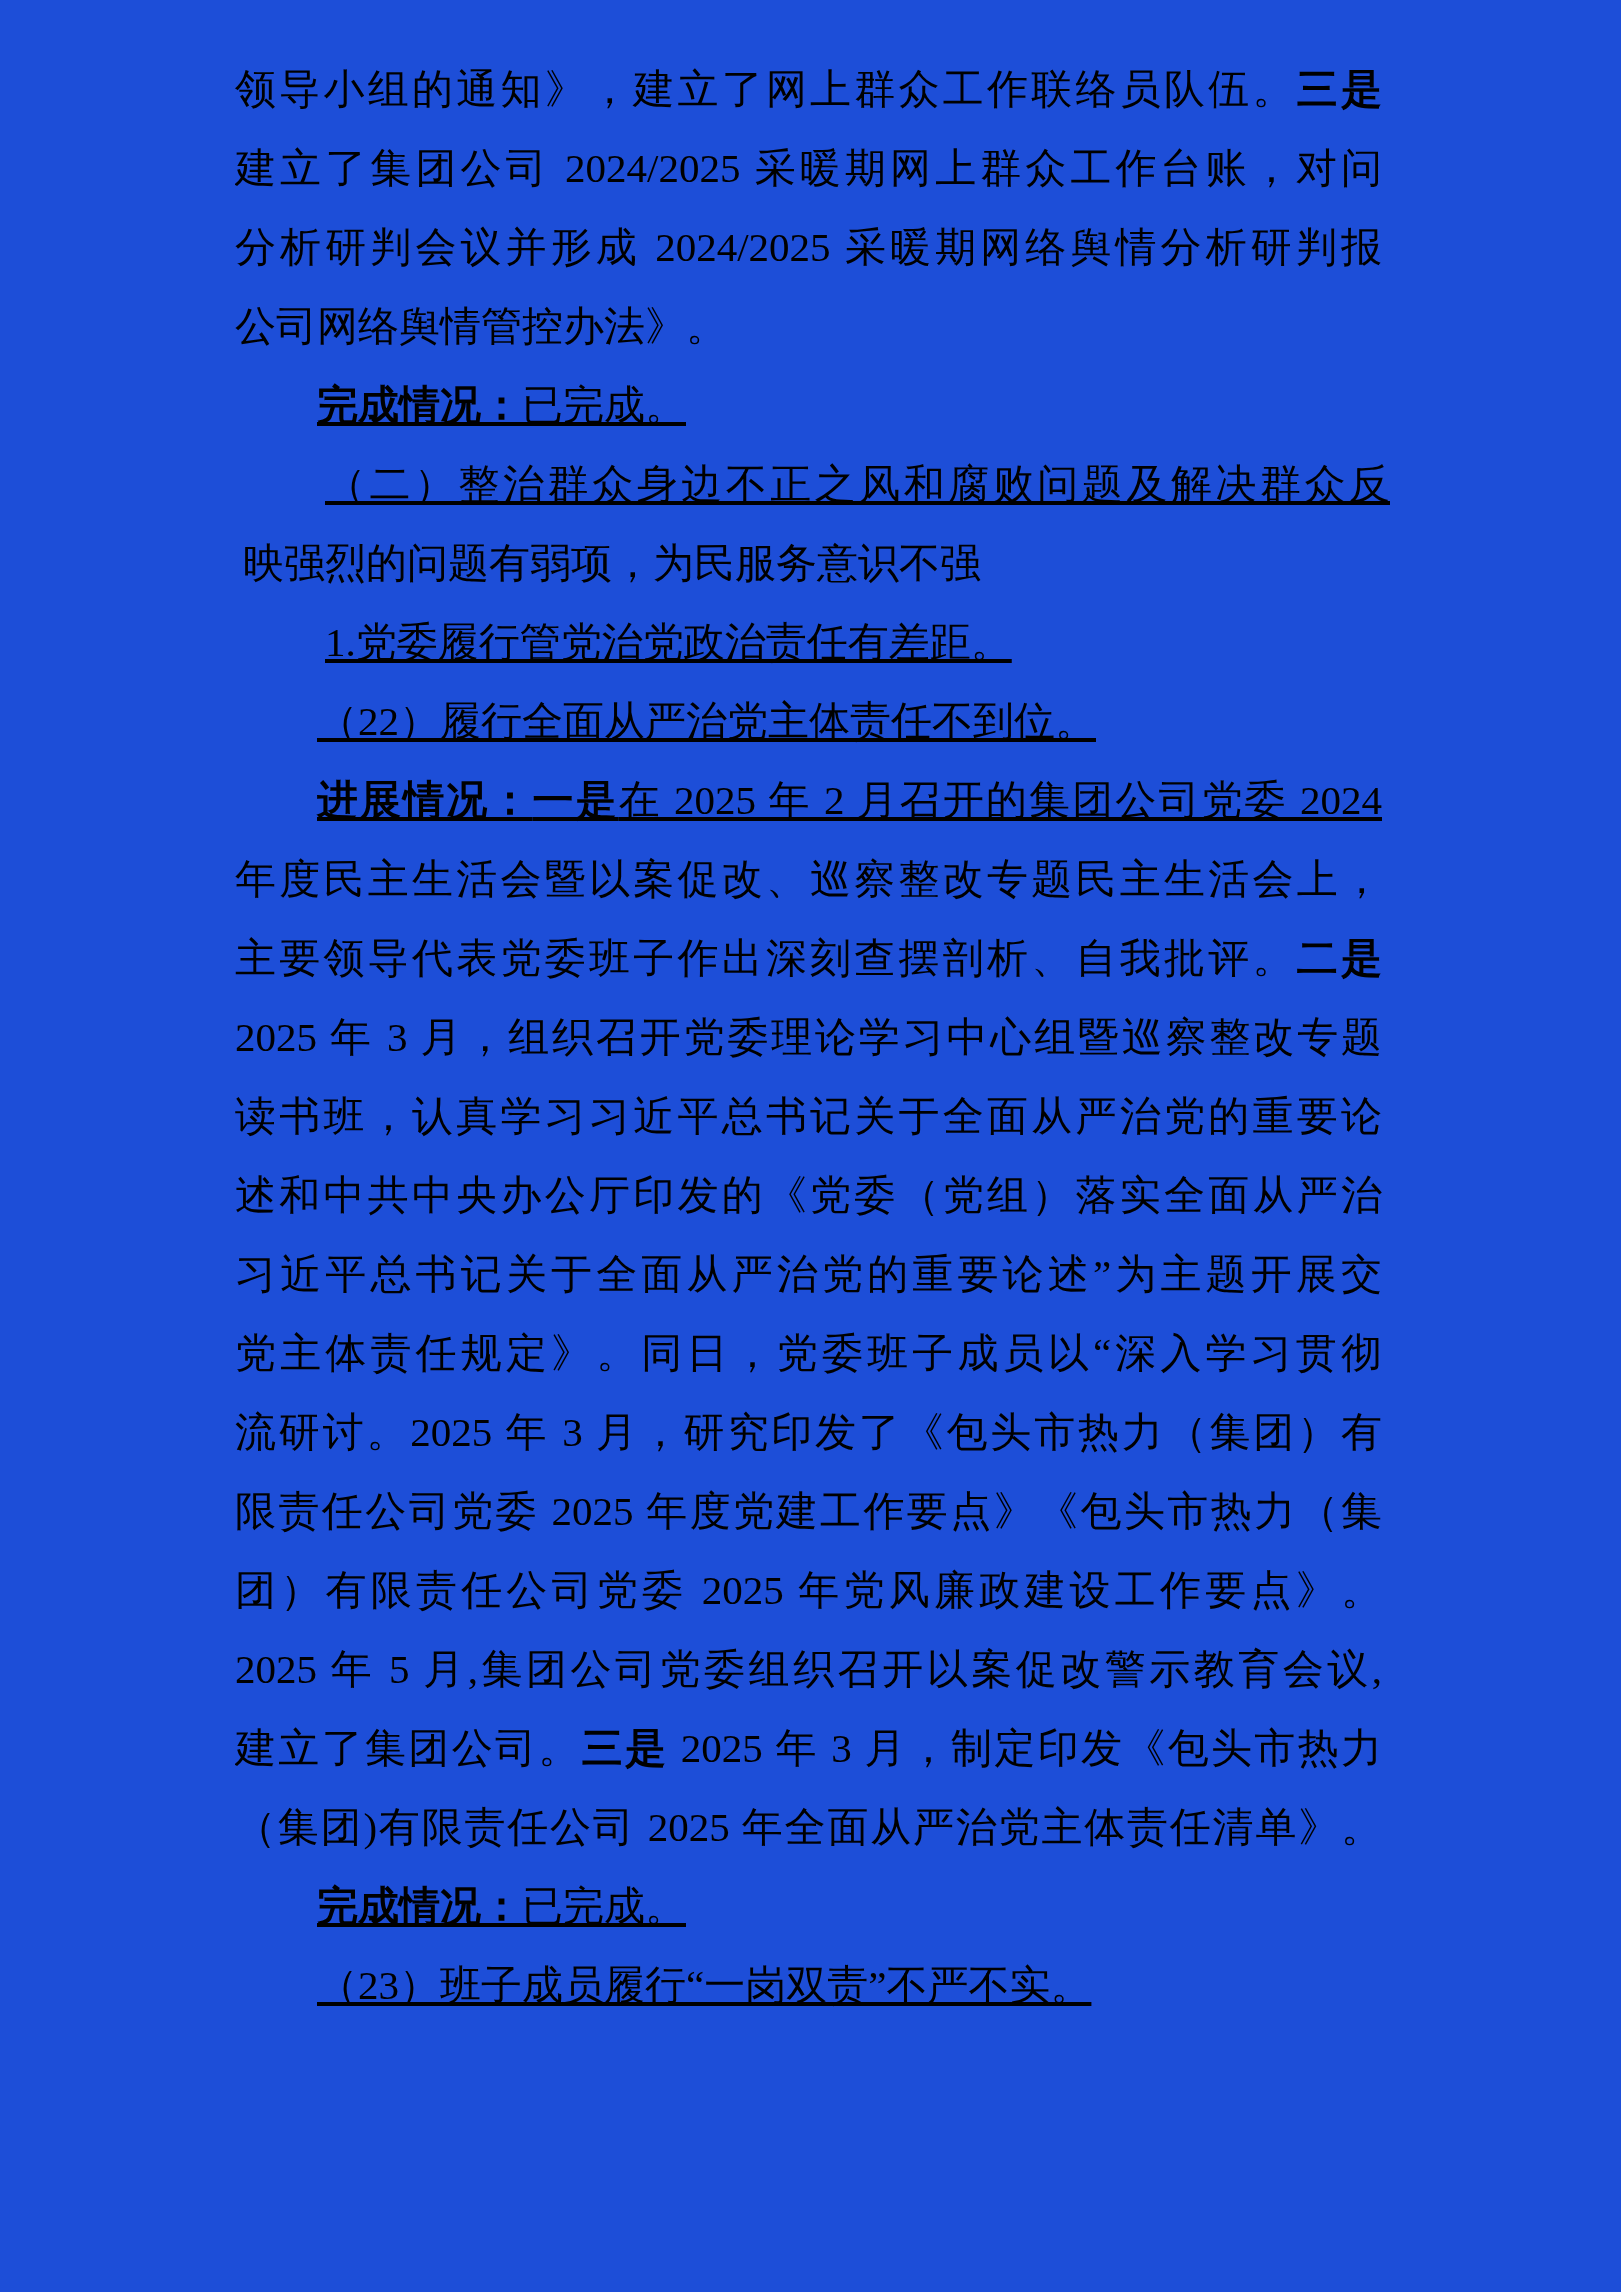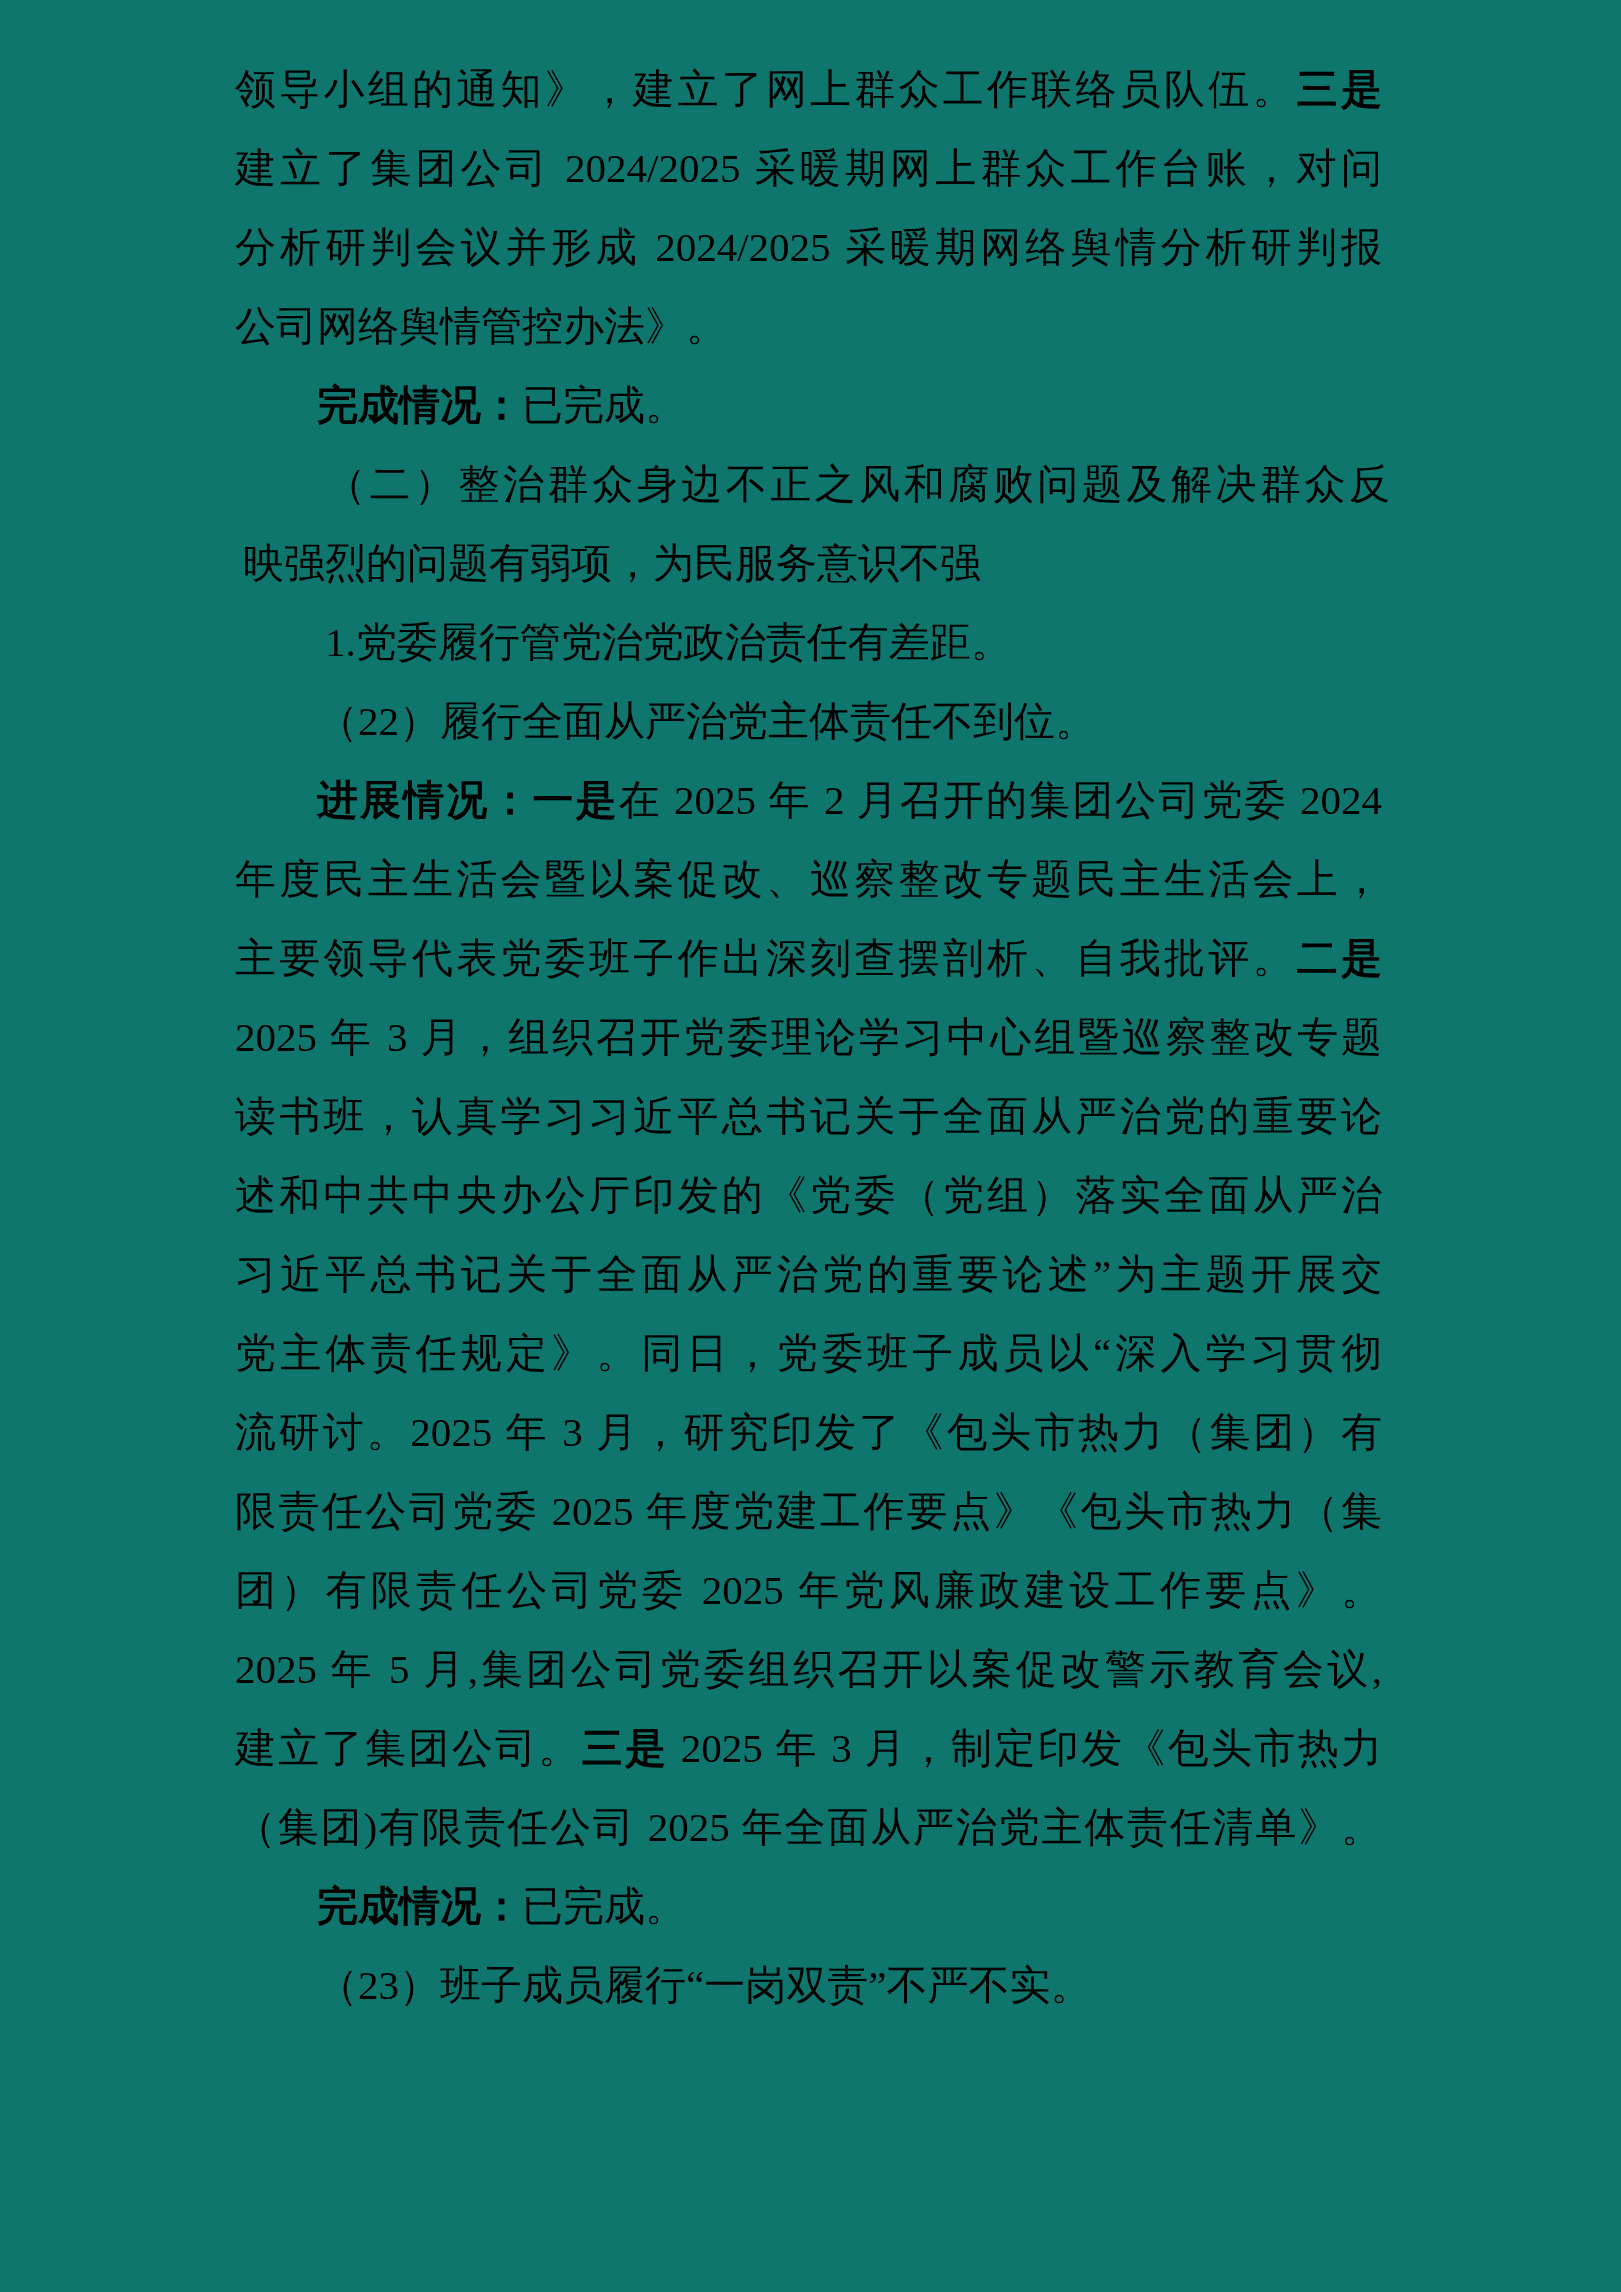--- a/index.html
+++ b/index.html
@@ -5,21 +5,21 @@
   html, body {
     margin: 0;
     padding: 0;
     background: #ffffff;
   }
   .page {
     position: relative;
     box-sizing: border-box;
     width: 1621px;
     height: 2293px;
-    background: #0f766e;
+    background: #1d4ed8;
     color: #000000;
     padding: 50px 239px 0 235px;
     font-family: "Liberation Serif", "DejaVu Serif", serif;
     font-size: 41px;
     line-height: 79px;
     overflow: hidden;
   }
   .doc-body {
     width: 1147px;
   }
@@ -30,20 +30,21 @@
     text-align: left;
     white-space: normal;
   }
   .line.just {
     text-align: justify;
     text-align-last: justify;
     text-justify: inter-character;
   }
   .line.ind {
     text-indent: 82px;
+    text-decoration: underline;
   }
   
   .b {
     font-weight: bold;
   }
   
   .hei {
     font-weight: bold;
     font-family: "Liberation Sans", "DejaVu Sans", sans-serif;
   }

